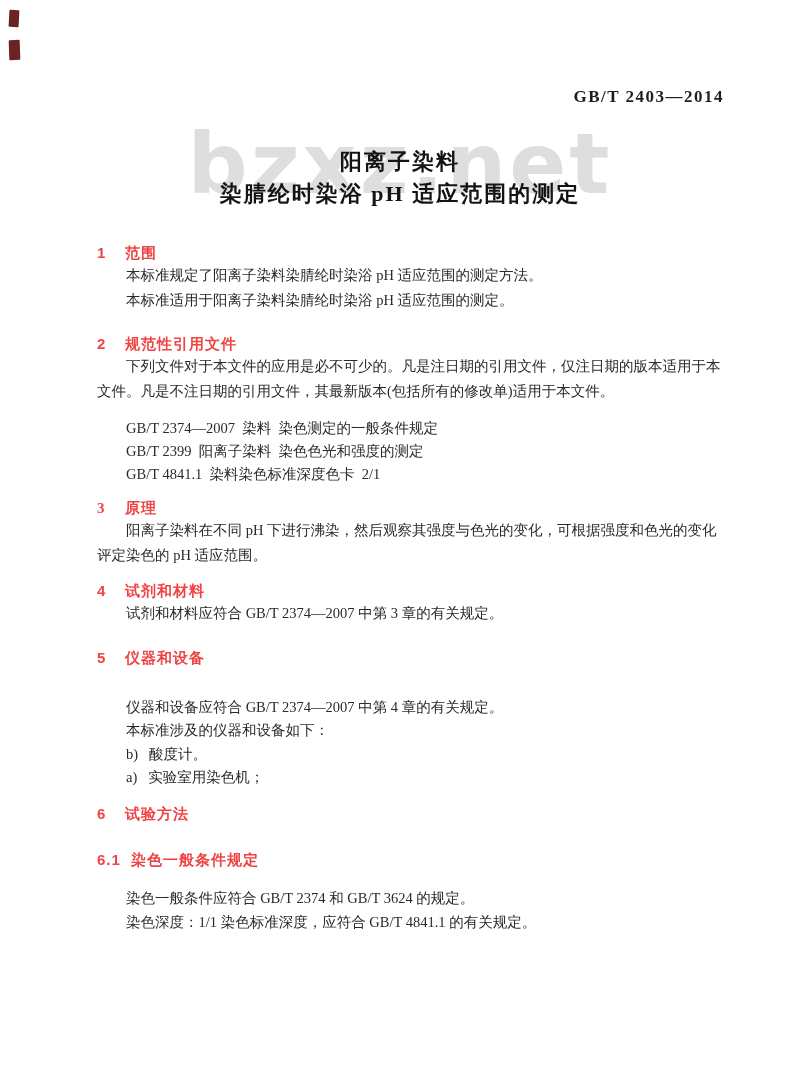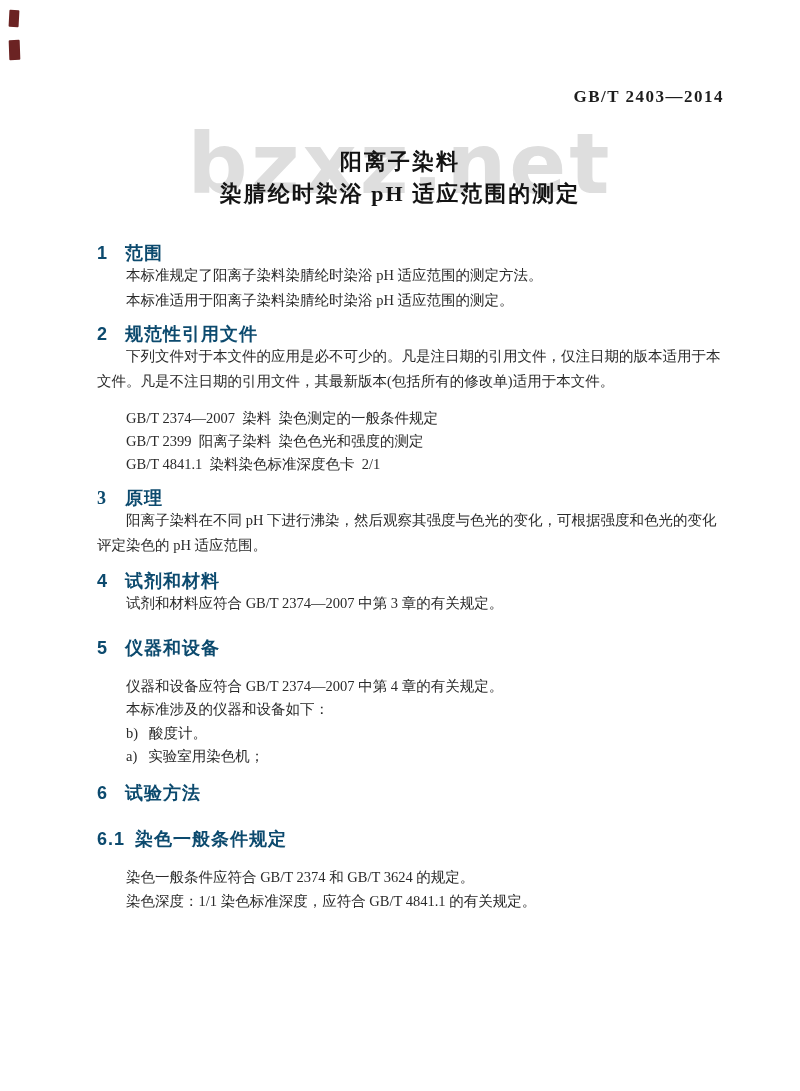--- a/index.html
+++ b/index.html
@@ -32,32 +32,32 @@
     text-align:center;z-index:1;
     font-weight:700;color:#141414;
     font-size:22px;line-height:32px;letter-spacing:2px;
   }
   .content{
     position:absolute;top:243px;left:97px;width:632px;z-index:1;
     font-size:14.5px;line-height:24.5px;color:#2a2a2a;
   }
   .h{
     font-family:"Liberation Sans","DejaVu Sans",sans-serif;
-    font-weight:700;font-size:18px;line-height:20px;color:#0c4a6e;
+    font-weight:700;font-size:15px;line-height:20px;color:#ef4444;
     letter-spacing:1px;
   }
   .h .no{display:inline-block;min-width:14px;margin-right:14px;}
   .h.sub .no{min-width:24px;margin-right:10px;}
   p.body{margin:0;text-indent:2em;white-space:pre-wrap;}
   .ref-line,.list-line{padding-left:2em;white-space:pre-wrap;}
   .refs{line-height:23px;margin-top:14px;}
   .s5-lines{line-height:23.5px;}
   .s61-lines{line-height:24px;}
-  .mt-p{margin-top:17px;}
-  .mt-h2{margin-top:12px;}
+  .mt-p{margin-top:28px;}
+  .mt-h2{margin-top:22px;}
   .mt-h3{margin-top:12px;font-family:Liberation Serif, serif;}
   .mt-h4{margin-top:14px;}
   .mt-h5{margin-top:22px;}
   .mt-h6{margin-top:14px;}
   .mt-h61{margin-top:26px;}
   .mt-p61{margin-top:16px;}
   .page-number{
     position:absolute;top:1024px;right:103px;
     font-size:14px;color:#3a3a3a;z-index:1;
   }

